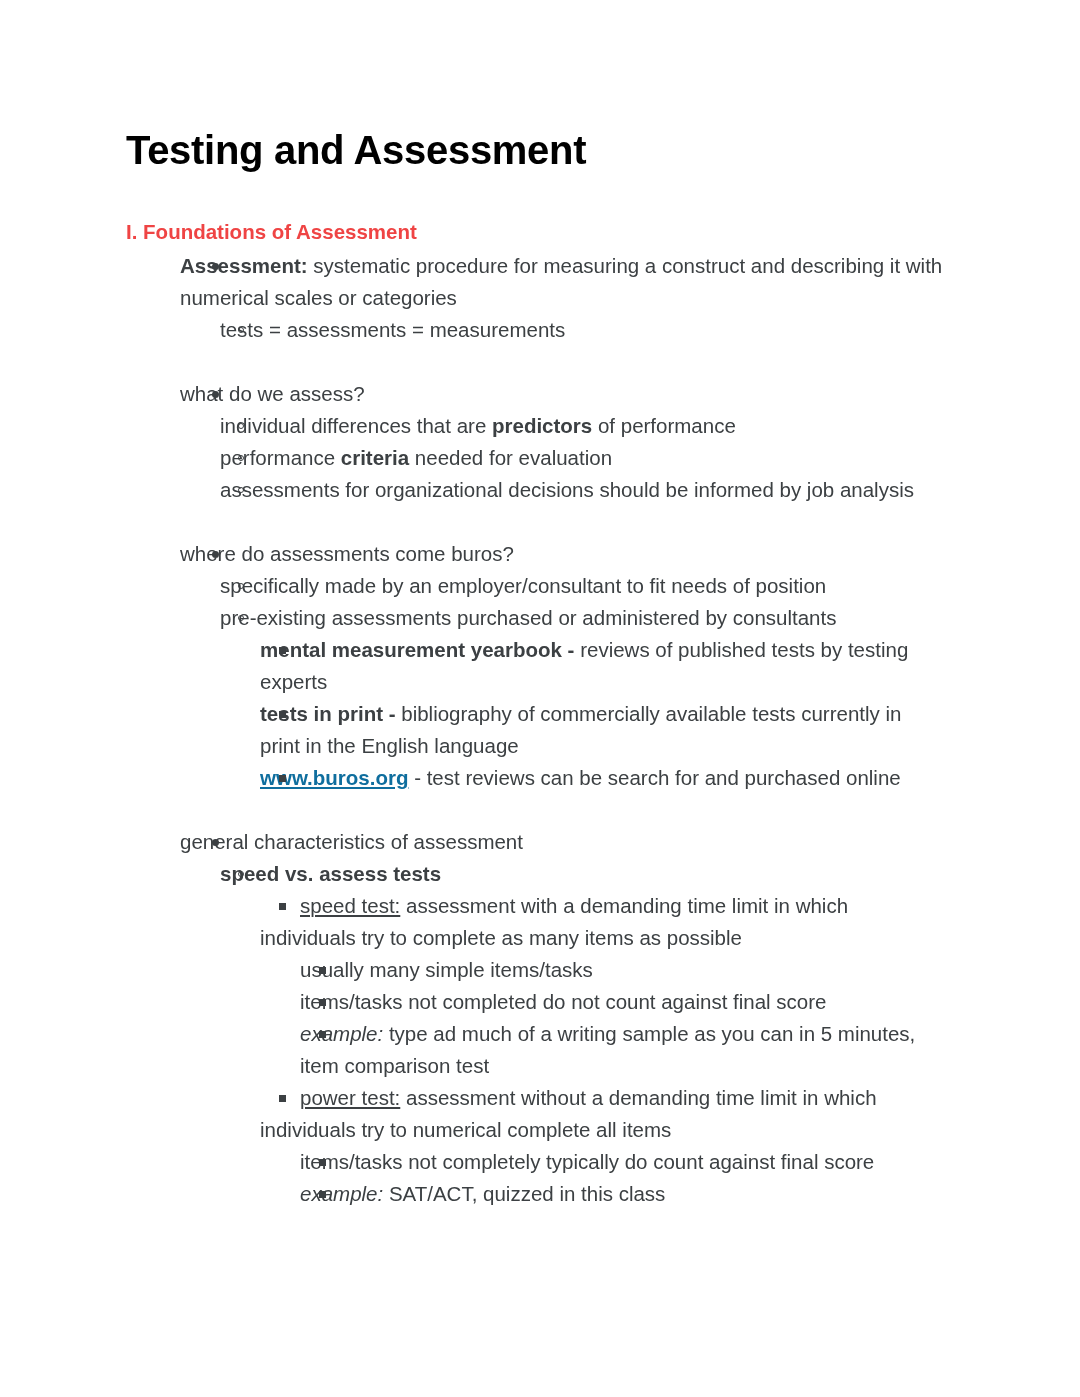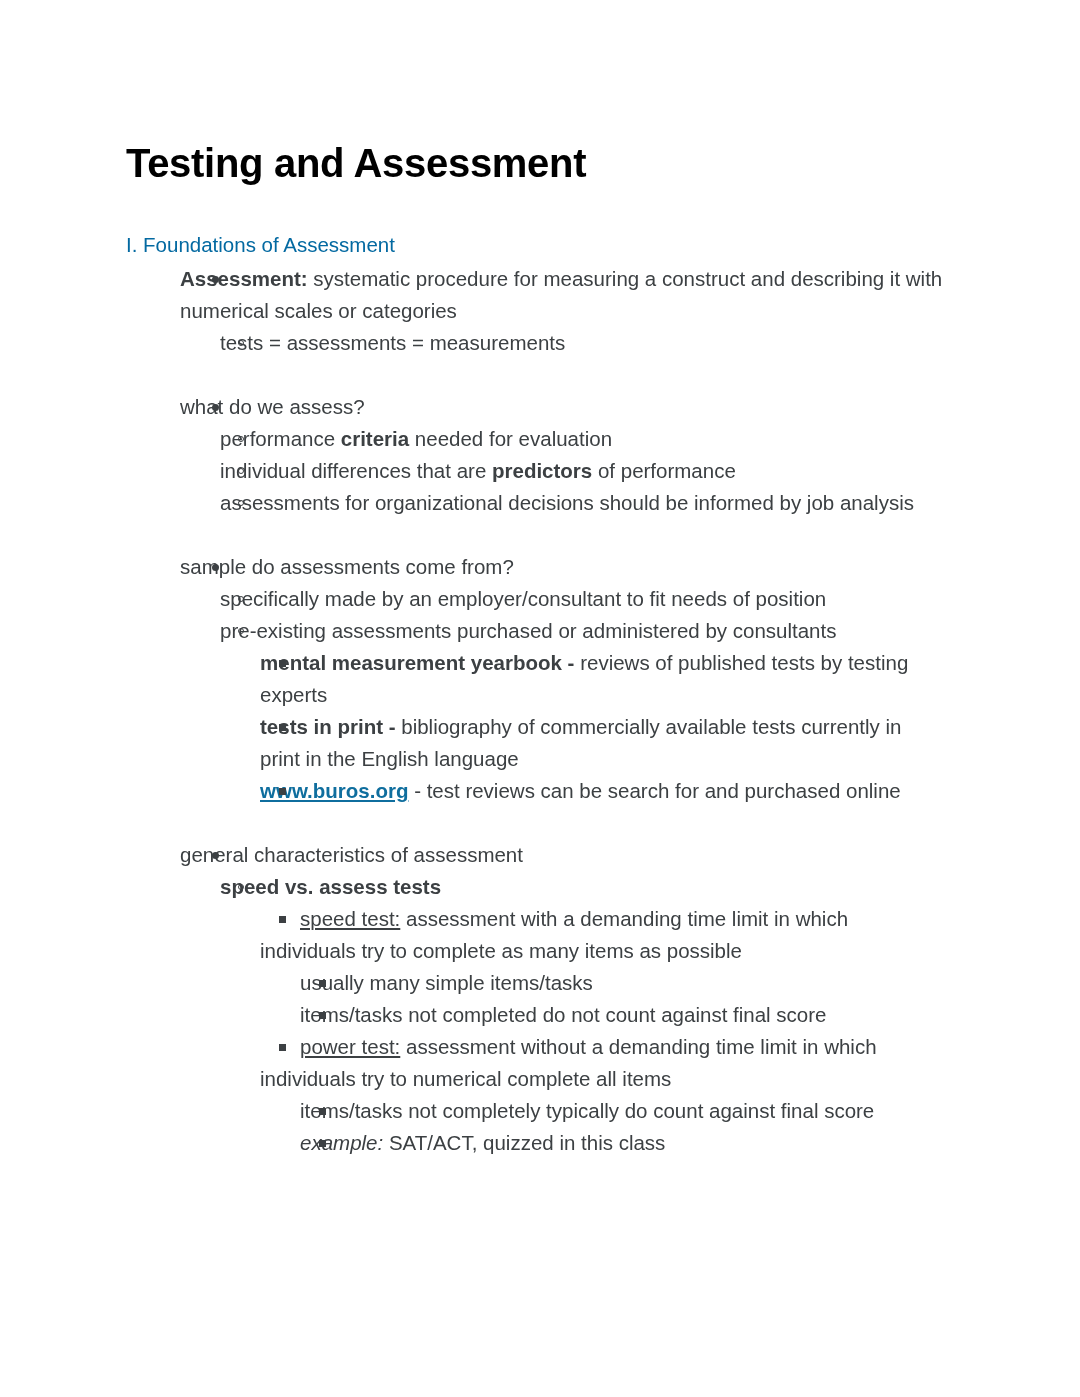--- a/index.html
+++ b/index.html
@@ -21,28 +21,28 @@
     background: #ffffff;
     box-sizing: border-box;
     padding: 126px 135px 0 126px;
   }
   h1.doc-title {
     font-size: 40px;
     line-height: 48px;
     font-weight: 700;
     color: #000000;
     letter-spacing: -0.3px;
-    margin: 13px 0 42px 0;
+    margin: 0 0 42px 0;
     font-family: "Liberation Sans", sans-serif;
   }
   .section-heading {
     font-size: 20.5px;
     line-height: 32px;
-    font-weight: 400;
-    color: #0369a1;
+    font-weight: 700;
+    color: #ef4444;
     margin: 0 0 2px 0;
   }
   ul {
     list-style: none;
     margin: 0;
     padding: 0;
   }
   li {
     position: relative;
     font-size: 20.5px;
@@ -129,33 +129,33 @@
         <li>
           <span class="row">tests = assessments = measurements</span>
         </li>
       </ul>
     </li>
 
     <li class="spaced">
       <span class="row">what do we assess?</span>
       <ul class="lvl2 nested">
         <li>
+          <span class="row"><span>individual differences that are </span><span class="b">predictors</span><span> of performance</span></span>
+        </li>
+        <li>
           <span class="row"><span>performance </span><span class="b">criteria</span><span> needed for evaluation</span></span>
         </li>
         <li>
-          <span class="row"><span>individual differences that are </span><span class="b">predictors</span><span> of performance</span></span>
-        </li>
-        <li>
           <span class="row">assessments for organizational decisions should be informed by job analysis</span>
         </li>
       </ul>
     </li>
 
     <li class="spaced">
-      <span class="row">sample do assessments come from?</span>
+      <span class="row">where do assessments come buros?</span>
       <ul class="lvl2 nested">
         <li>
           <span class="row">specifically made by an employer/consultant to fit needs of position</span>
         </li>
         <li>
           <span class="row">pre-existing assessments purchased or administered by consultants</span>
           <ul class="lvl3 nested">
             <li>
               <span class="row"><span class="b">mental measurement yearbook -</span><span> reviews of published tests by testing experts</span></span>
             </li>
@@ -179,20 +179,23 @@
 
             <li>
               <span class="row"><span class="u">speed test:</span><span> assessment with a demanding time limit in which individuals try to complete as many items as possible</span></span>
               <ul class="lvl4 nested">
                 <li>
                   <span class="row">usually many simple items/tasks</span>
                 </li>
                 <li>
                   <span class="row">items/tasks not completed do not count against final score</span>
                 </li>
+                <li>
+                  <span class="row"><span class="i">example:</span><span> type ad much of a writing sample as you can in 5 minutes, item comparison test</span></span>
+                </li>
               </ul>
             </li>
 
             <li>
               <span class="row"><span class="u">power test:</span><span> assessment without a demanding time limit in which individuals try to numerical complete all items</span></span>
               <ul class="lvl4 nested">
                 <li>
                   <span class="row">items/tasks not completely typically do count against final score</span>
                 </li>
                 <li>

